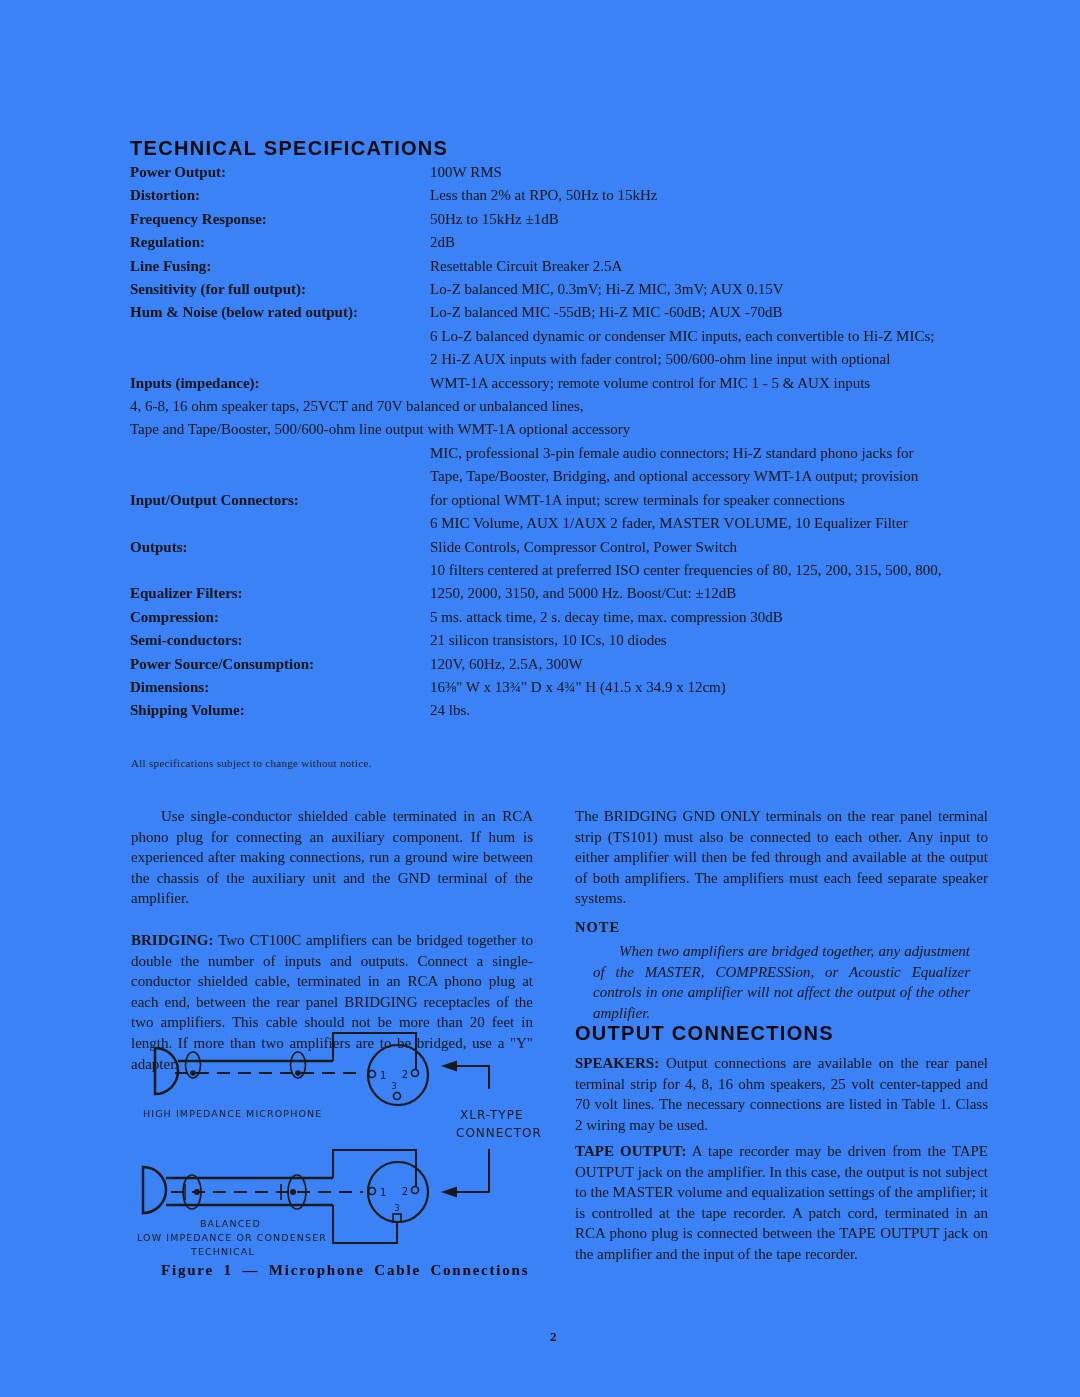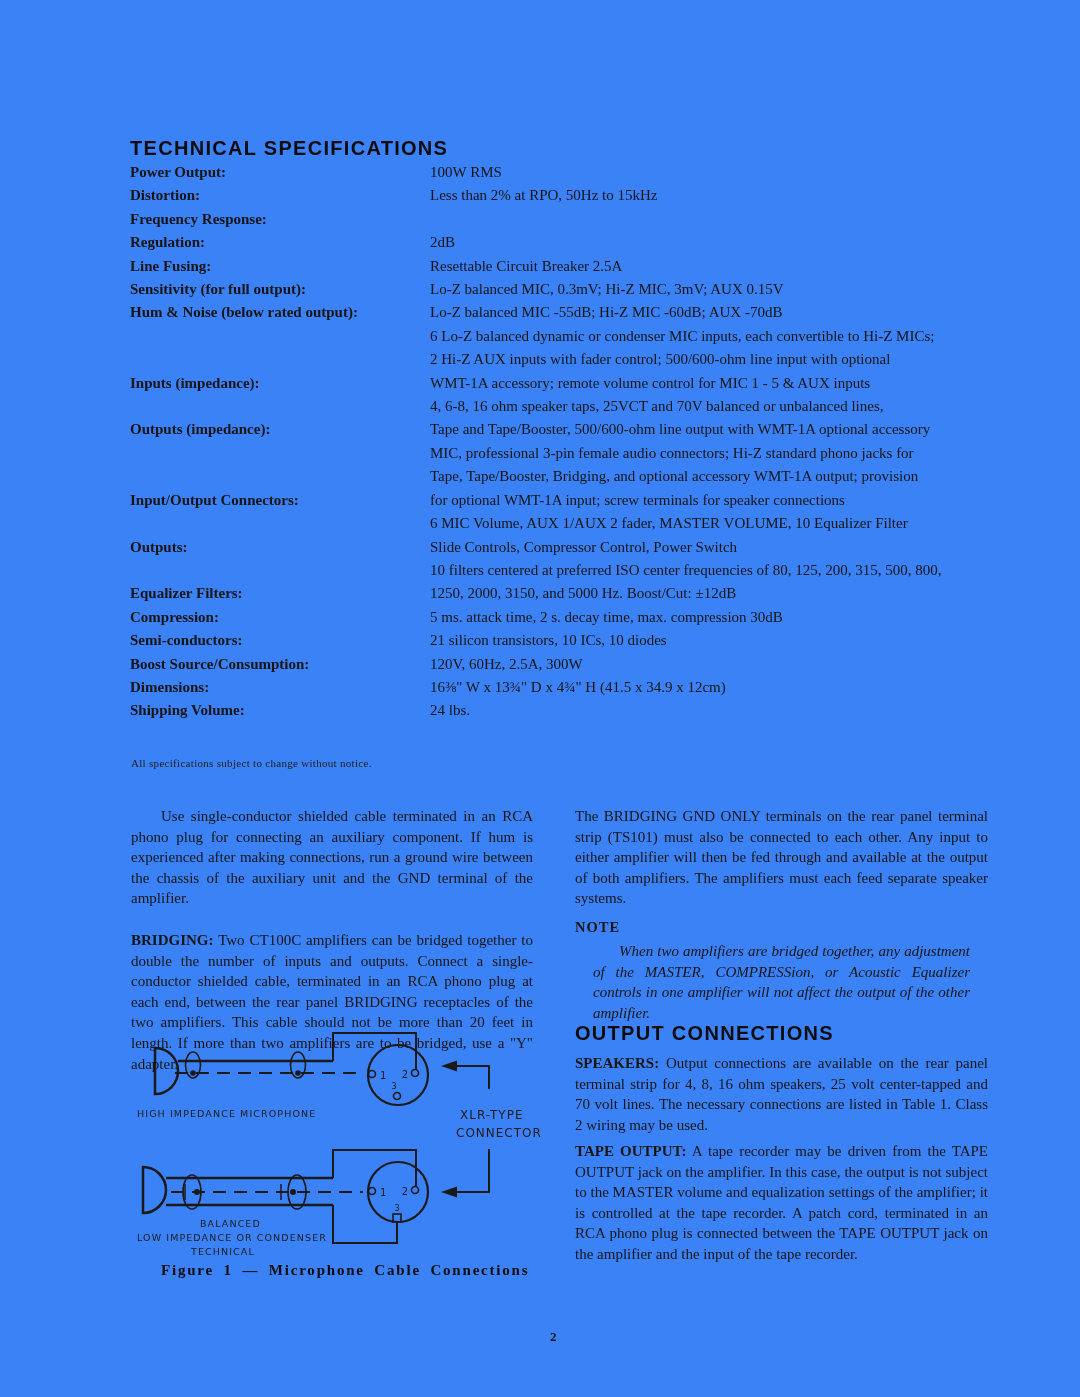--- a/index.html
+++ b/index.html
@@ -31,21 +31,21 @@
   #note-para{position:absolute;left:575px;top:941px;width:413px;box-sizing:border-box;
              padding:0 18px;font-style:italic;text-indent:26px;}
   #para-speakers{position:absolute;left:575px;top:1053px;width:413px;}
   #para-tape{position:absolute;left:575px;top:1141px;width:413px;}
 
   
   #figure{position:absolute;left:131px;top:1028px;width:452px;height:268px;}
   #figure svg{position:absolute;left:0;top:0;}
   .fig-label{position:absolute;font-family:"DejaVu Sans",sans-serif;font-size:9.5px;
              letter-spacing:1.1px;color:#1c1c1c;white-space:nowrap;}
-  #lbl-high{left:6px;top:80px;}
+  #lbl-high{left:12px;top:80px;}
   #lbl-xlr1{left:329px;top:80px;font-size:12px;letter-spacing:1px;}
   #lbl-xlr2{left:325px;top:98px;font-size:12px;letter-spacing:1px;}
   #lbl-bal{left:69px;top:190px;}
   #lbl-low{left:6px;top:204px;}
   #lbl-mic{left:60px;top:218px;}
   #fig-caption{position:absolute;left:30px;top:234px;font-weight:bold;font-size:15px;
                letter-spacing:1.8px;word-spacing:4px;white-space:nowrap;color:#0c0c0c;}
 
   #page-number{position:absolute;left:550px;top:1329px;font-size:13px;font-weight:bold;}
 
@@ -69,20 +69,23 @@
         </div>
     </div>
     <div class="spec-row">
       <div class="spec-label">Distortion:</div>
       <div class="spec-value">
           <div>Less than 2% at RPO, 50Hz to 15kHz</div>
         </div>
     </div>
     <div class="spec-row">
       <div class="spec-label">Frequency Response:</div>
+      <div class="spec-value">
+          <div>50Hz to 15kHz ±1dB</div>
+        </div>
     </div>
     <div class="spec-row">
       <div class="spec-label">Regulation:</div>
       <div class="spec-value">
           <div>2dB</div>
         </div>
     </div>
     <div class="spec-row">
       <div class="spec-label">Line Fusing:</div>
       <div class="spec-value">
@@ -103,21 +106,20 @@
     </div>
     <div class="spec-row">
       <div class="spec-label">Inputs (impedance):</div>
       <div class="spec-value">
         <div>6 Lo-Z balanced dynamic or condenser MIC inputs, each convertible to Hi-Z MICs;</div>
         <div>2 Hi-Z AUX inputs with fader control; 500/600-ohm line input with optional</div>
         <div>WMT-1A accessory; remote volume control for MIC 1 - 5 &amp; AUX inputs</div>
       </div>
     </div>
     <div class="spec-row">
-      <div class="spec-label">Outputs (impedance):</div>
       <div class="spec-value">
         <div>4, 6-8, 16 ohm speaker taps, 25VCT and 70V balanced or unbalanced lines,</div>
         <div>Tape and Tape/Booster, 500/600-ohm line output with WMT-1A optional accessory</div>
       </div>
     </div>
     <div class="spec-row">
       <div class="spec-label">Input/Output Connectors:</div>
       <div class="spec-value">
         <div>MIC, professional 3-pin female audio connectors; Hi-Z standard phono jacks for</div>
         <div>Tape, Tape/Booster, Bridging, and optional accessory WMT-1A output; provision</div>
@@ -144,21 +146,21 @@
           <div>5 ms. attack time, 2 s. decay time, max. compression 30dB</div>
         </div>
     </div>
     <div class="spec-row">
       <div class="spec-label">Semi-conductors:</div>
       <div class="spec-value">
           <div>21 silicon transistors, 10 ICs, 10 diodes</div>
         </div>
     </div>
     <div class="spec-row">
-      <div class="spec-label">Boost Source/Consumption:</div>
+      <div class="spec-label">Power Source/Consumption:</div>
       <div class="spec-value">
           <div>120V, 60Hz, 2.5A, 300W</div>
         </div>
     </div>
     <div class="spec-row">
       <div class="spec-label">Dimensions:</div>
       <div class="spec-value">
           <div>16⅜" W x 13¾" D x 4¾" H (41.5 x 34.9 x 12cm)</div>
         </div>
     </div>

